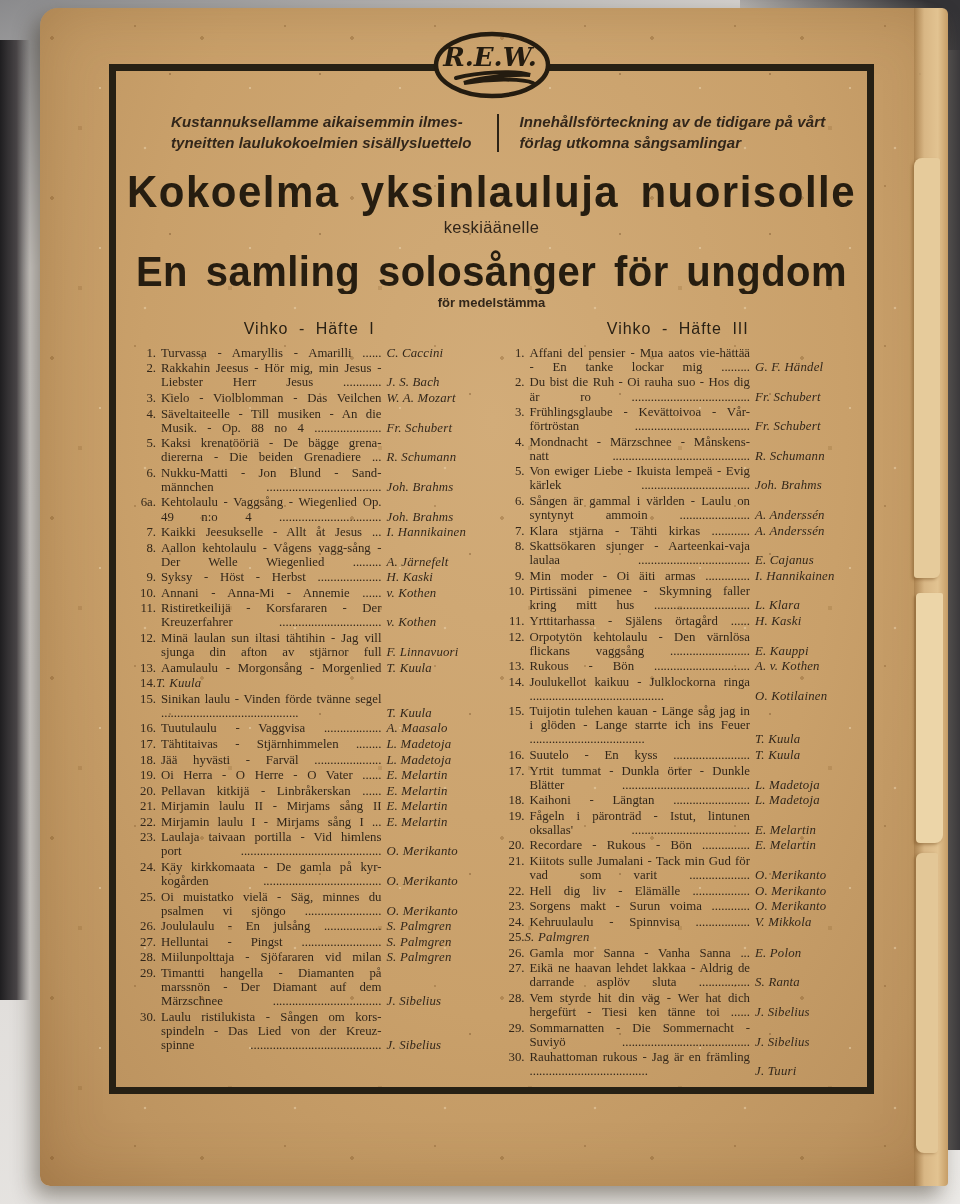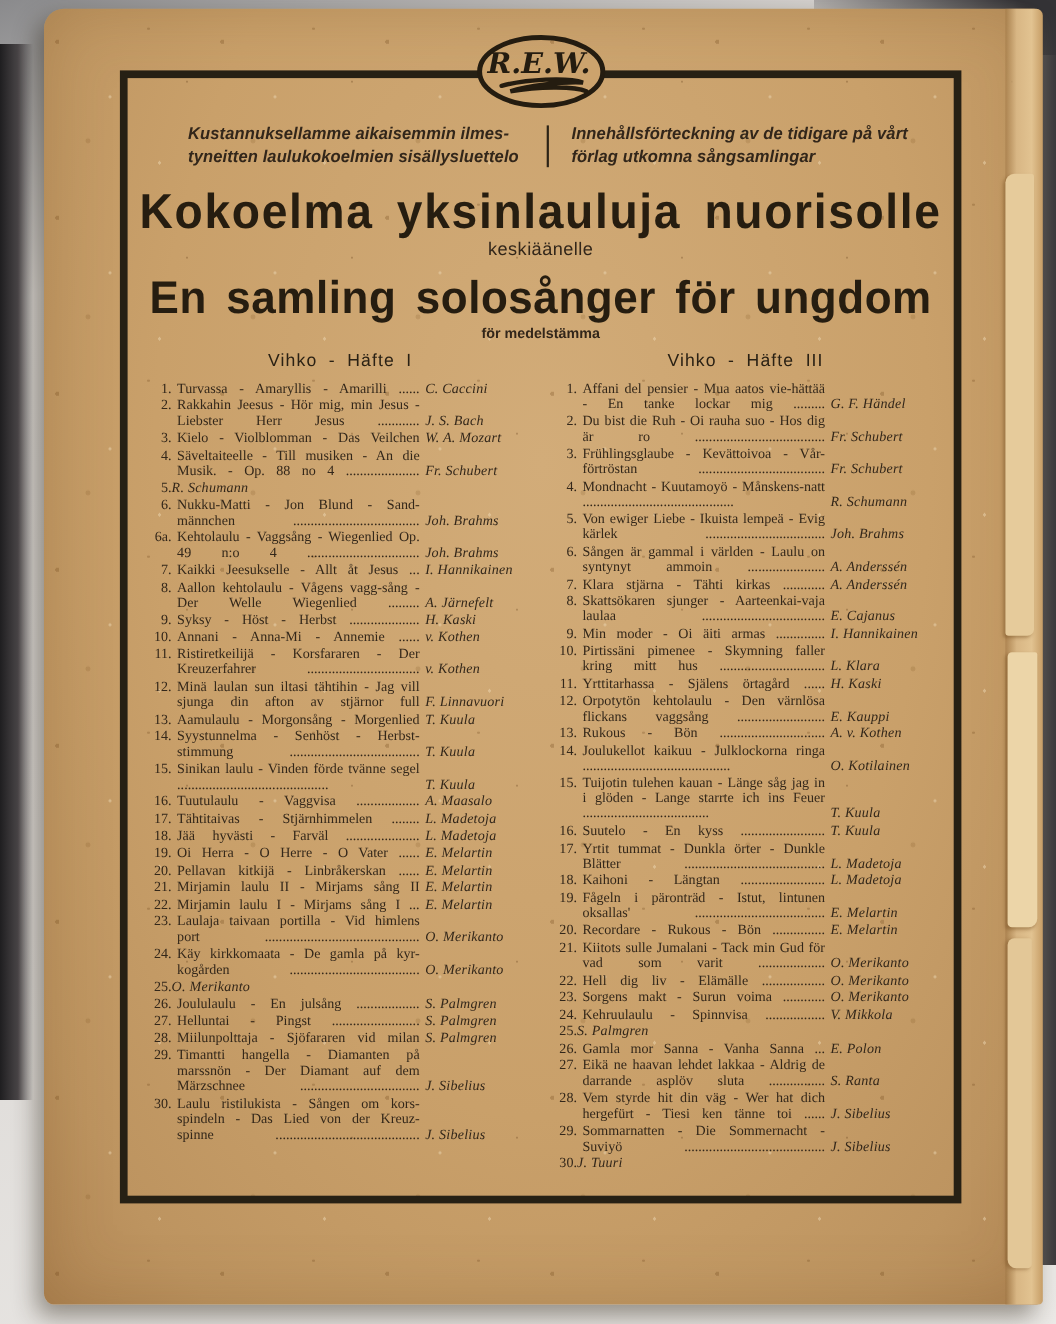--- a/index.html
+++ b/index.html
@@ -135,20 +135,21 @@
   </div>
 
   <div class="item">
     <span class="num">4.</span>
     <span class="title">Säveltaiteelle - Till musiken - An die Musik. - Op. 88 no 4 .....................</span>
     <span class="composer">Fr. Schubert</span>
   </div>
 
   <div class="item">
     <span class="num">5.</span>
+    <span class="title">Kaksi krenatööriä - De bägge grena-diererna - Die beiden Grenadiere ...</span>
     <span class="composer">R. Schumann</span>
   </div>
 
   <div class="item">
     <span class="num">6.</span>
     <span class="title">Nukku-Matti - Jon Blund - Sand-männchen ....................................</span>
     <span class="composer">Joh. Brahms</span>
   </div>
 
   <div class="item">
@@ -194,21 +195,20 @@
   </div>
 
   <div class="item">
     <span class="num">13.</span>
     <span class="title">Aamulaulu - Morgonsång - Morgenlied</span>
     <span class="composer">T. Kuula</span>
   </div>
 
   <div class="item">
     <span class="num">14.</span>
-    <span class="title">Syystunnelma - Senhöst - Herbst-stimmung .....................................</span>
     <span class="composer">T. Kuula</span>
   </div>
 
   <div class="item">
     <span class="num">15.</span>
     <span class="title">Sinikan laulu - Vinden förde tvänne segel ...........................................</span>
     <span class="composer">T. Kuula</span>
   </div>
 
   <div class="item">
@@ -260,20 +260,21 @@
   </div>
 
   <div class="item">
     <span class="num">24.</span>
     <span class="title">Käy kirkkomaata - De gamla på kyr-kogården .....................................</span>
     <span class="composer">O. Merikanto</span>
   </div>
 
   <div class="item">
     <span class="num">25.</span>
+    <span class="title">Oi muistatko vielä - Säg, minnes du psalmen vi sjöngo ........................</span>
     <span class="composer">O. Merikanto</span>
   </div>
 
   <div class="item">
     <span class="num">26.</span>
     <span class="title">Joululaulu - En julsång ..................</span>
     <span class="composer">S. Palmgren</span>
   </div>
 
   <div class="item">
@@ -317,21 +318,21 @@
   </div>
 
   <div class="item">
     <span class="num">3.</span>
     <span class="title">Frühlingsglaube - Kevättoivoa - Vår-förtröstan ....................................</span>
     <span class="composer">Fr. Schubert</span>
   </div>
 
   <div class="item">
     <span class="num">4.</span>
-    <span class="title">Mondnacht - Kuutamoyö - Månskens-natt ...........................................</span>
+    <span class="title">Mondnacht - Märzschnee - Månskens-natt ...........................................</span>
     <span class="composer">R. Schumann</span>
   </div>
 
   <div class="item">
     <span class="num">5.</span>
     <span class="title">Von ewiger Liebe - Ikuista lempeä - Evig kärlek ..................................</span>
     <span class="composer">Joh. Brahms</span>
   </div>
 
   <div class="item">
@@ -472,20 +473,21 @@
   </div>
 
   <div class="item">
     <span class="num">29.</span>
     <span class="title">Sommarnatten - Die Sommernacht - Suviyö ........................................</span>
     <span class="composer">J. Sibelius</span>
   </div>
 
   <div class="item">
     <span class="num">30.</span>
+    <span class="title">Rauhattoman rukous - Jag är en främling .....................................</span>
     <span class="composer">J. Tuuri</span>
   </div>
 </div>
       </div>
     </div>
 
   </div>
 </div>
 
 </body></html>

